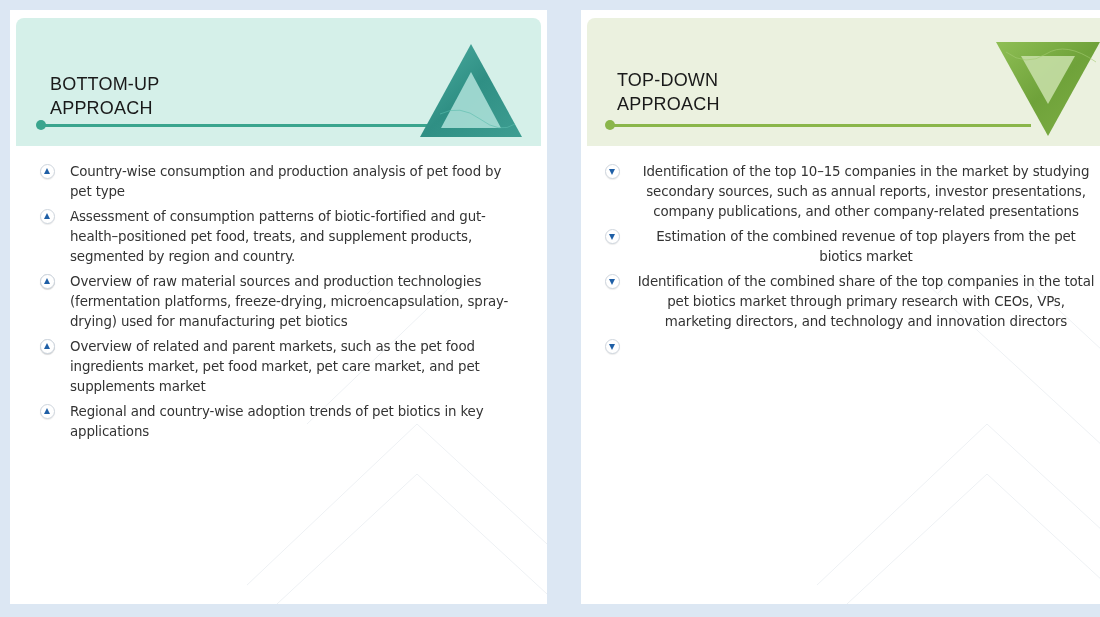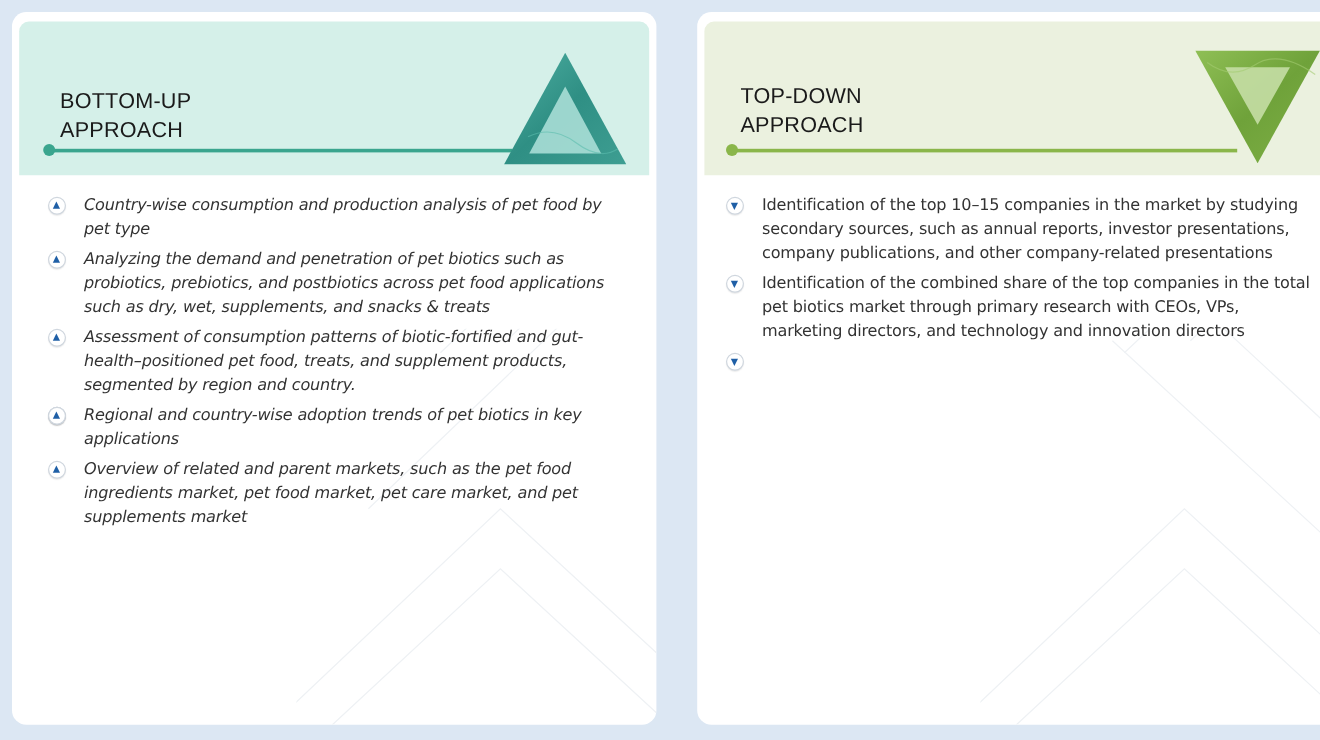--- a/index.html
+++ b/index.html
@@ -6,21 +6,21 @@
     html, body { width: 1100px; height: 617px; overflow: hidden; }
     body {
       background: #dce7f3;
       font-family: "Liberation Sans", "DejaVu Sans", sans-serif;
       position: relative;
     }
     .panel {
       position: absolute;
       top: 10px;
       background: #ffffff;
-      border-radius: 12px;
+      border-radius: 0;
       overflow: hidden;
     }
     .panel.left { left: 10px; width: 537px; height: 594px; }
     .panel.right { left: 581px; width: 536px; height: 594px; }
 
     .header {
       position: absolute;
       top: 8px; left: 6px; right: 6px;
       height: 128px;
       border-radius: 8px 8px 0 0;
@@ -59,22 +59,22 @@
       position: absolute;
     }
     .left .tri { left: 404px; top: 26px; width: 102px; height: 93px; }
     .right .tri { left: 409px; top: 24px; width: 104px; height: 94px; }
 
     .list {
       position: absolute;
       top: 152px;
       list-style: none;
     }
-    .left .list { left: 30px; right: 22px; font-style: italic; }
-    .right .list { left: 24px; right: 20px; }
+    .left .list { left: 30px; right: 22px; }
+    .right .list { left: 24px; right: 20px; text-align: center; }
     .list li {
       position: relative;
       padding-left: 30px;
       font-family: "DejaVu Sans", sans-serif;
       font-size: 13.4px;
       line-height: 20px;
       color: #333333;
       margin-bottom: 5px;
       letter-spacing: -0.15px;
     }
@@ -133,26 +133,26 @@
         </linearGradient>
       </defs>
       <polygon points="51,0 102,93 0,93" fill="url(#gUp)"></polygon>
       <polygon points="51,28 81,84 21,84" fill="#a9ded6" opacity="0.9"></polygon>
       <path d="M20,70 Q40,60 60,75 T95,80" stroke="#5cbcad" stroke-width="1" fill="none" opacity="0.6"></path>
     </svg>
   </div>
 
   <ul class="list">
     <li><span class="bullet up"></span><span>Country-wise consumption and production analysis of pet food by pet type</span></li>
-    <li><span class="bullet up"></span><span>Analyzing the demand and penetration of pet biotics such as probiotics, prebiotics, and postbiotics across pet food applications such as dry, wet, supplements, and snacks &amp; treats</span></li>
     <li><span class="bullet up"></span><span>Assessment of consumption patterns of biotic-fortified and gut-health–positioned pet food, treats, and supplement products, segmented by region and country.</span></li>
     <li><span class="bullet up"></span></li>
+    <li><span class="bullet up"></span><span>Overview of raw material sources and production technologies (fermentation platforms, freeze-drying, microencapsulation, spray-drying) used for manufacturing pet biotics</span></li>
     <li><span class="bullet up"></span></li>
+    <li><span class="bullet up"></span><span>Overview of related and parent markets, such as the pet food ingredients market, pet food market, pet care market, and pet supplements market</span></li>
     <li><span class="bullet up"></span><span>Regional and country-wise adoption trends of pet biotics in key applications</span></li>
-    <li><span class="bullet up"></span><span>Overview of related and parent markets, such as the pet food ingredients market, pet food market, pet care market, and pet supplements market</span></li>
   </ul>
 </div>
 
 <div class="panel right">
   <svg class="bg-lines" viewBox="0 0 300 330">
     <g fill="none" stroke="#eef1f4" stroke-width="1">
       <polyline points="-20,330 170,150 300,270"></polyline>
       <polyline points="30,330 170,200 300,320"></polyline>
       <polyline points="120,20 300,-150"></polyline>
       <polyline points="175,10 300,-110"></polyline>
@@ -175,16 +175,17 @@
         </linearGradient>
       </defs>
       <polygon points="0,0 104,0 52,94" fill="url(#gDown)"></polygon>
       <polygon points="25,14 79,14 52,62" fill="#c5dea5" opacity="0.9"></polygon>
       <path d="M10,10 Q30,25 50,12 T100,20" stroke="#a3cc72" stroke-width="1" fill="none" opacity="0.6"></path>
     </svg>
   </div>
 
   <ul class="list">
     <li><span class="bullet down"></span><span>Identification of the top 10–15 companies in the market by studying secondary sources, such as annual reports, investor presentations, company publications, and other company-related presentations</span></li>
+    <li><span class="bullet down"></span><span>Estimation of the combined revenue of top players from the pet biotics market</span></li>
     <li><span class="bullet down"></span><span>Identification of the combined share of the top companies in the total pet biotics market through primary research with CEOs, VPs, marketing directors, and technology and innovation directors</span></li>
     <li><span class="bullet down"></span></li>
   </ul>
 </div>
 
 </body></html>

